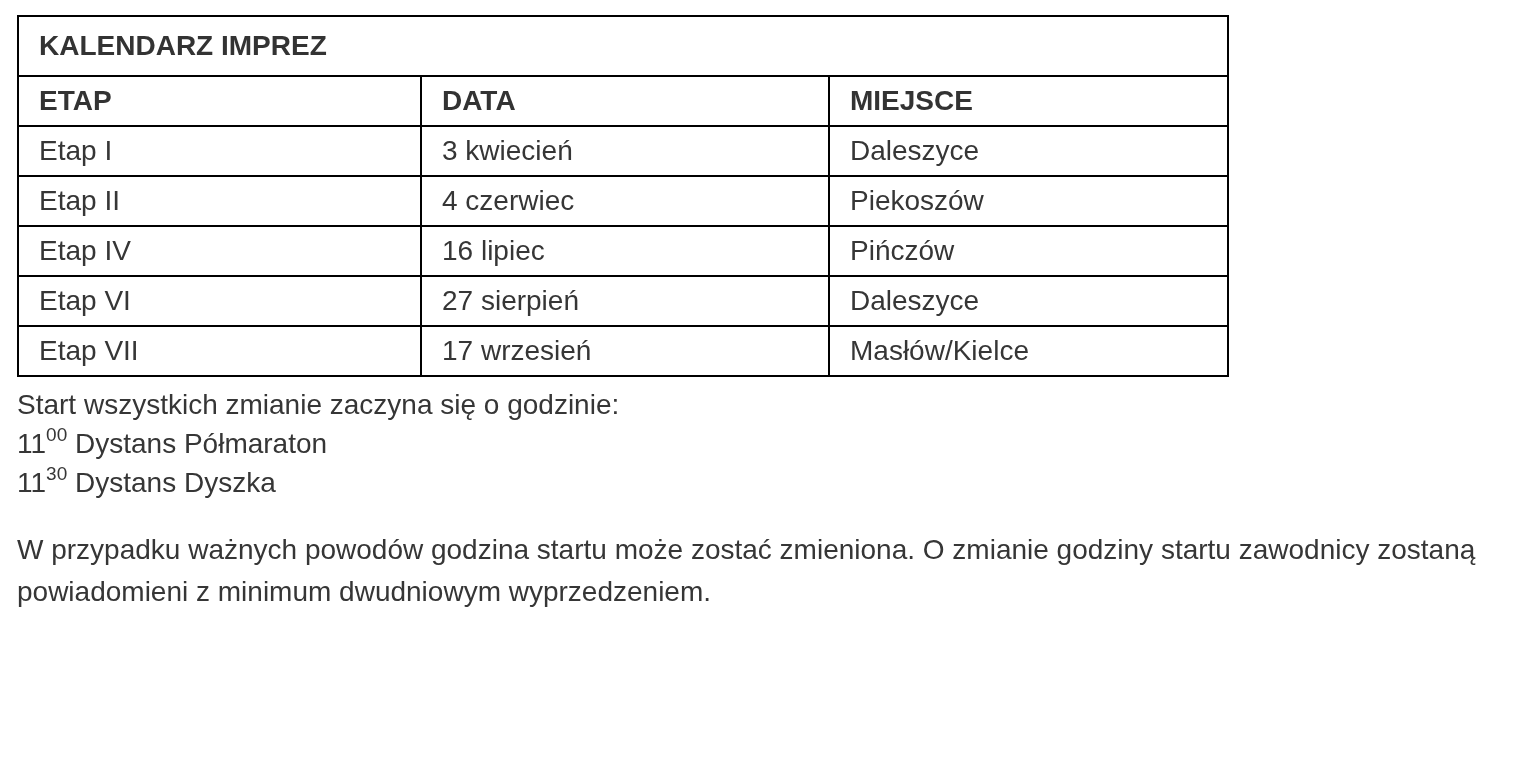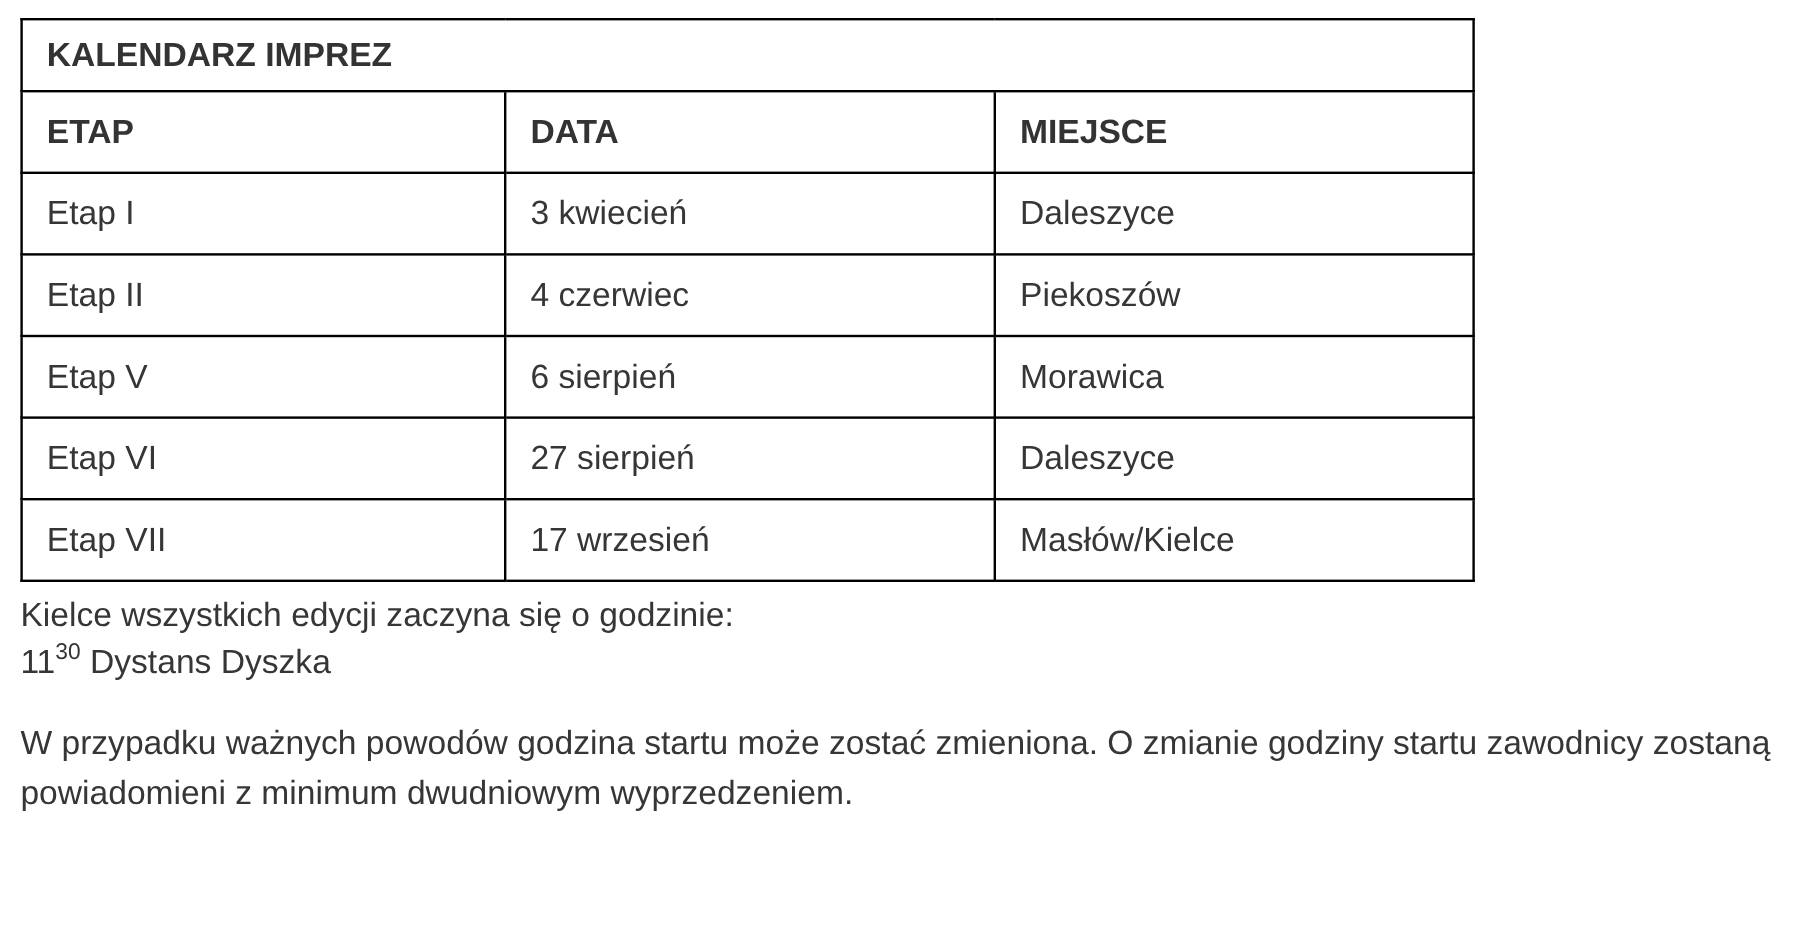--- a/index.html
+++ b/index.html
@@ -26,21 +26,21 @@
   table.events-table th,
   table.events-table td {
     border: 2px solid #000000;
     font-size: 28px;
     text-align: left;
     vertical-align: middle;
     padding: 0 10px 0 20px;
     white-space: nowrap;
     overflow: hidden;
   }
-  table.events-table tr { height: 68px; }
+  table.events-table tr { height: 50px; }
   table.events-table tr.title-row { height: 60px; }
   table.events-table .title-cell,
   table.events-table th {
     font-weight: 700;
     color: #333333;
   }
   .start-info {
     margin: 8px 0 0 0;
     font-size: 28px;
     line-height: 39px;
@@ -83,37 +83,38 @@
         <td>Etap I</td>
         <td>3 kwiecień</td>
         <td>Daleszyce</td>
       </tr>
       <tr>
         <td>Etap II</td>
         <td>4 czerwiec</td>
         <td>Piekoszów</td>
       </tr>
       <tr>
-        <td>Etap V</td>
-        <td>6 sierpień</td>
-        <td>Morawica</td>
+        <td>Etap IV</td>
+        <td>16 lipiec</td>
+        <td>Pińczów</td>
       </tr>
       <tr>
         <td>Etap VI</td>
         <td>27 sierpień</td>
         <td>Daleszyce</td>
       </tr>
       <tr>
         <td>Etap VII</td>
         <td>17 wrzesień</td>
         <td>Masłów/Kielce</td>
       </tr>
     </tbody>
   </table>
 
   <div class="start-info">
-    <div class="intro-line">Kielce wszystkich edycji zaczyna się o godzinie:</div>
+    <div class="intro-line">Start wszystkich zmianie zaczyna się o godzinie:</div>
+    <div class="time-line"><span>11</span><sup>00</sup> <span>Dystans Półmaraton</span></div>
     <div class="time-line"><span>11</span><sup>30</sup> <span>Dystans Dyszka</span></div>
   </div>
 
   <p class="notice">W przypadku ważnych powodów godzina startu może zostać zmieniona. O zmianie godziny startu zawodnicy zostaną powiadomieni z minimum dwudniowym wyprzedzeniem.</p>
 
 </div>
 
 </body></html>

